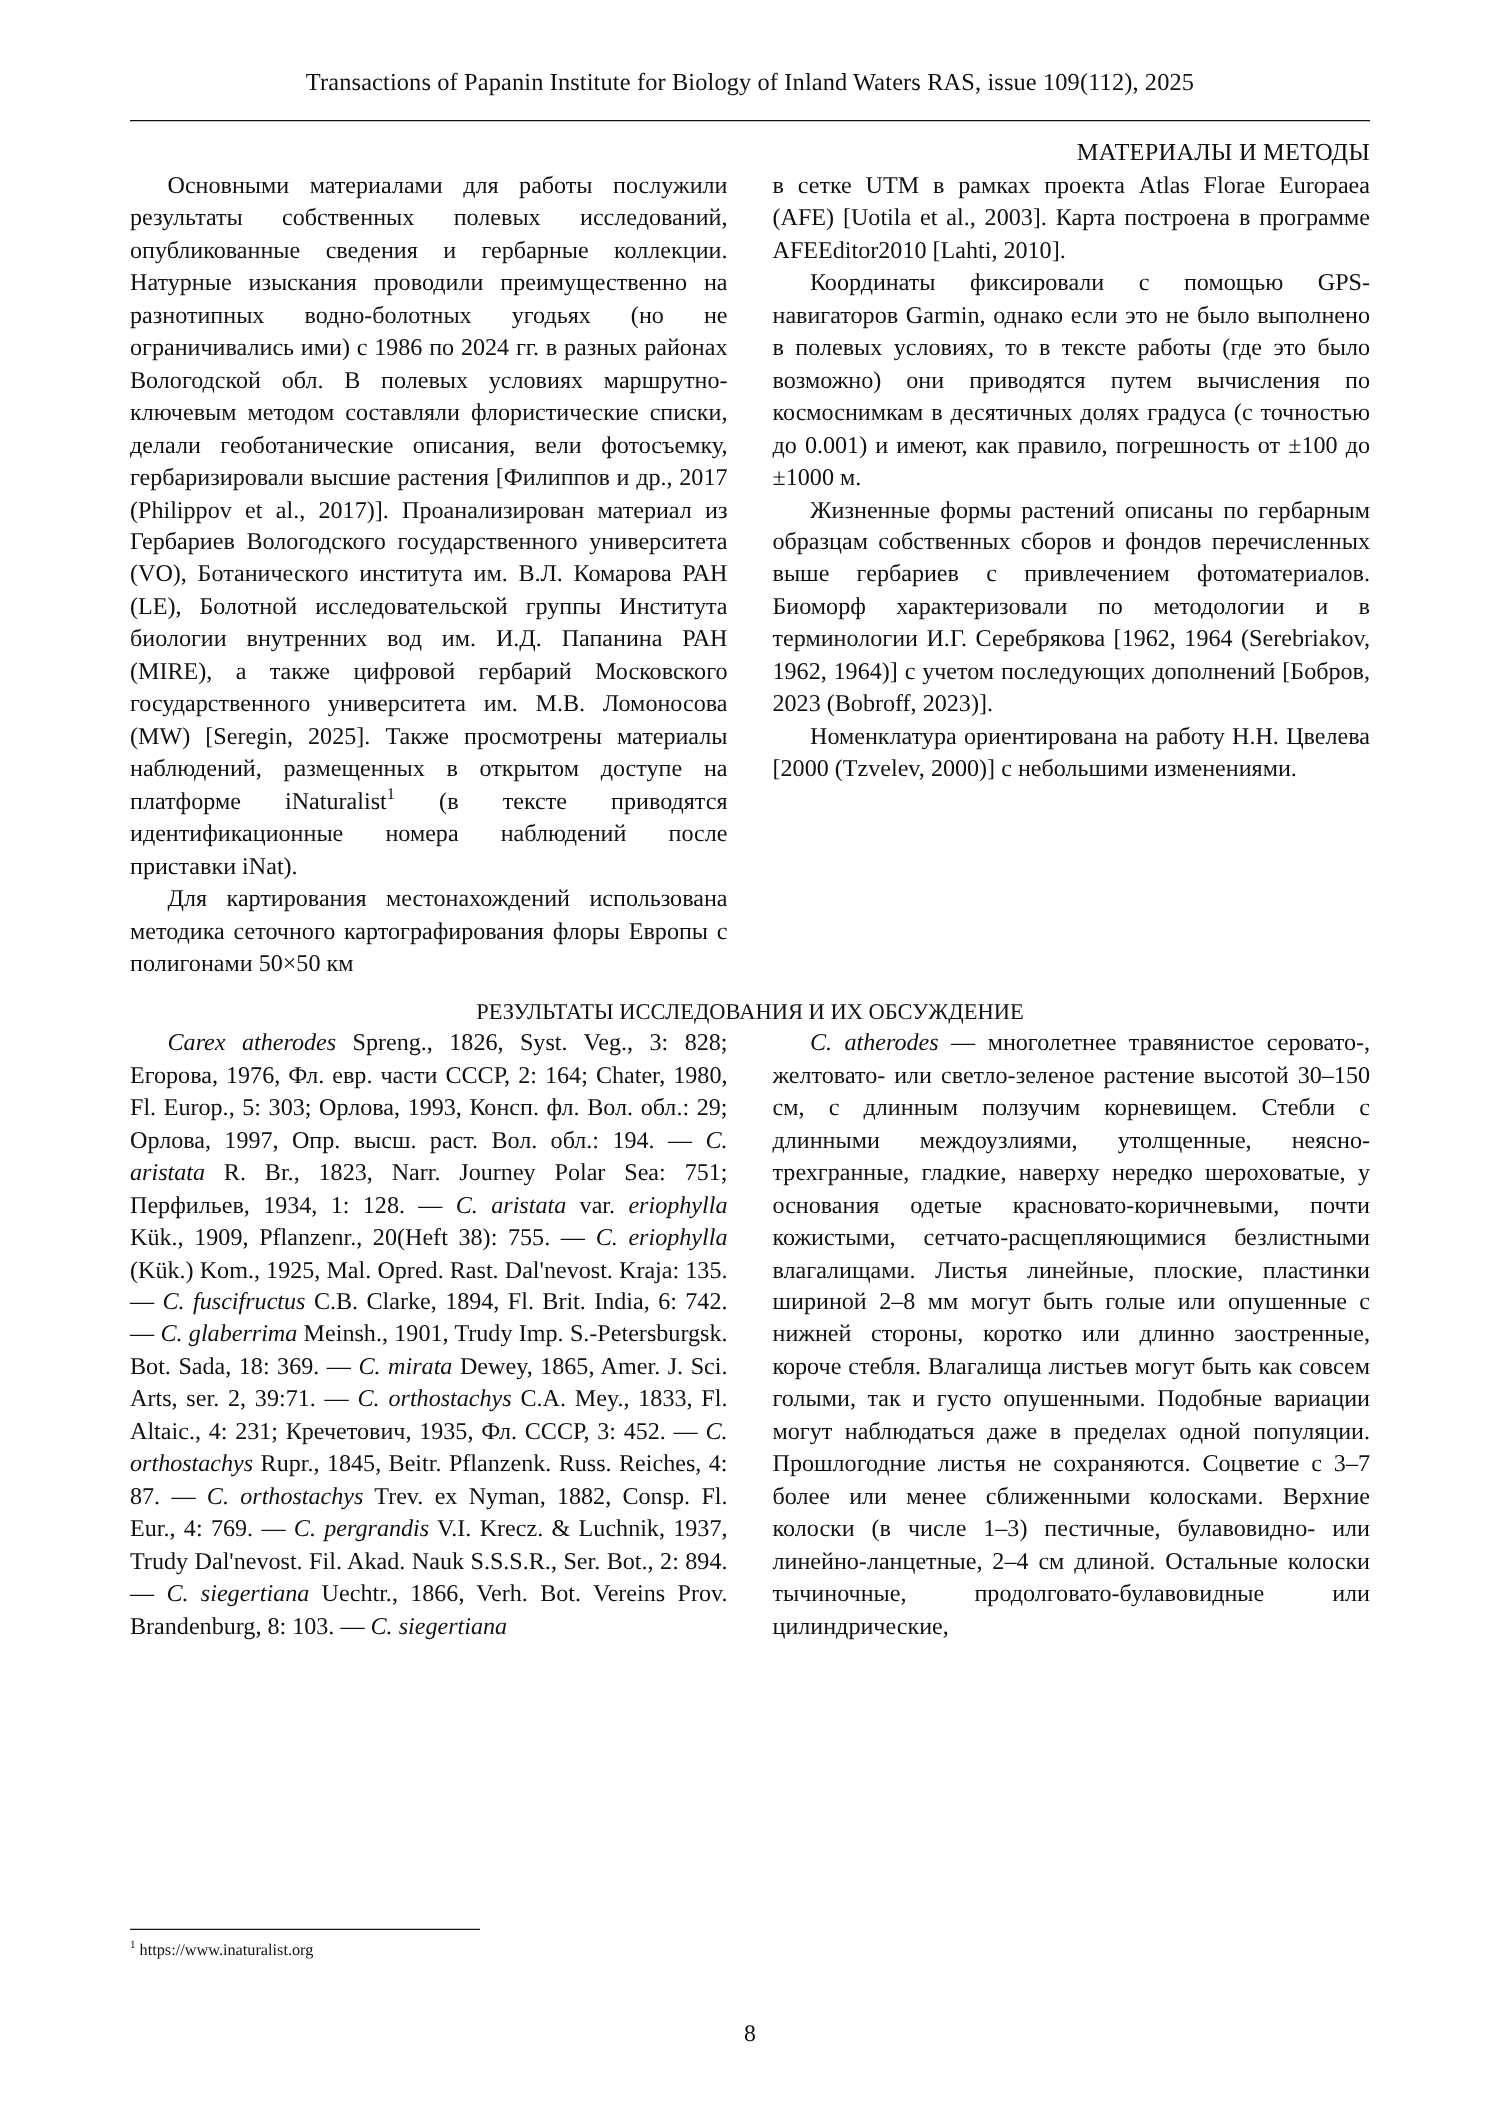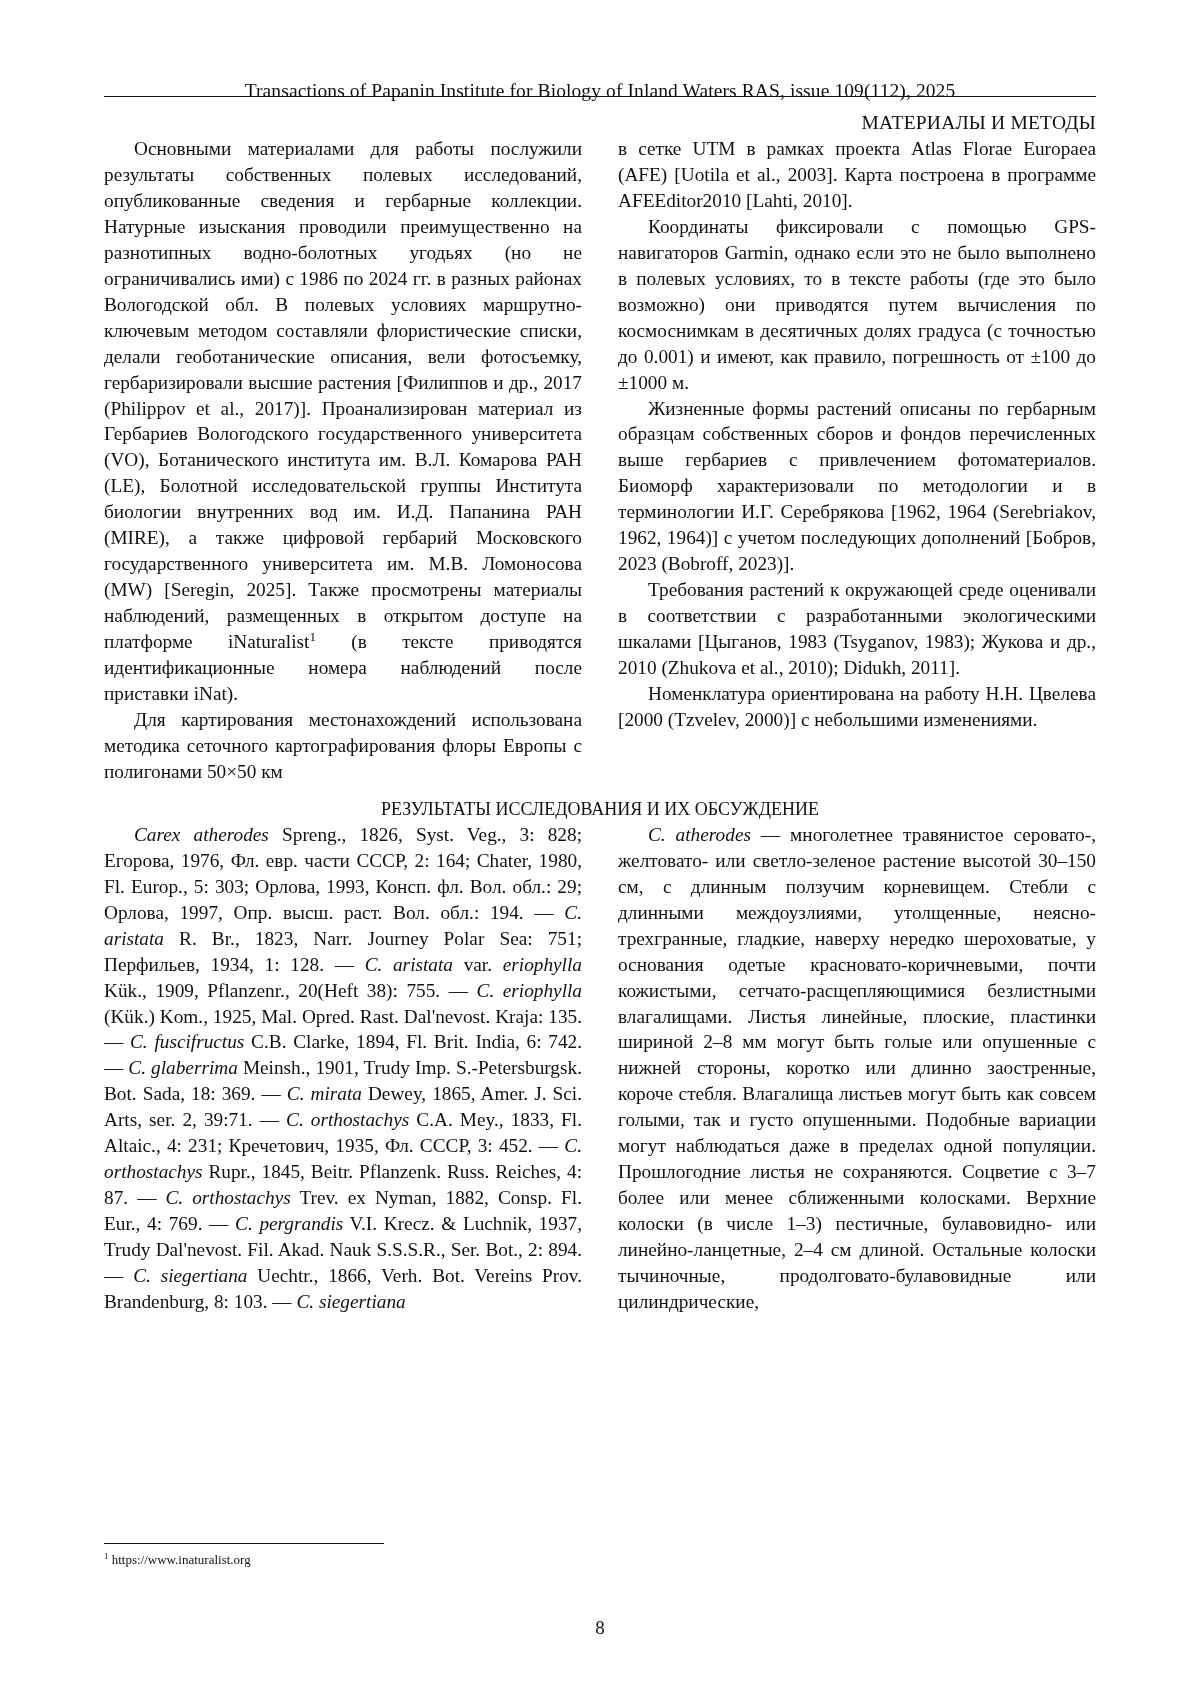--- a/index.html
+++ b/index.html
@@ -16,21 +16,21 @@
   }
   .page {
     position: relative;
     width: 1200px;
     height: 1697px;
     box-sizing: border-box;
     padding: 0;
   }
   .running-head {
     position: absolute;
-    top: 80px;
+    top: 56px;
     left: 104px;
     width: 992px;
     text-align: center;
     font-size: 19.5px;
     letter-spacing: 0.1px;
   }
   .head-rule {
     position: absolute;
     top: 96px;
     left: 104px;
@@ -118,21 +118,20 @@
 
     <div class="cols">
       <div class="col">
         <p class="indent"><span>Основными материалами для работы послужили результаты собственных полевых исследований, опубликованные сведения и гербарные коллекции. Натурные изыскания проводили преимущественно на разнотипных водно-болотных угодьях (но не ограничивались ими) с 1986 по 2024 гг. в разных районах Вологодской обл. В полевых условиях маршрутно-ключевым методом составляли флористические списки, делали геоботанические описания, вели фотосъемку, гербаризировали высшие растения [Филиппов и др., 2017 (Philippov et al., 2017)]. Проанализирован материал из Гербариев Вологодского государственного университета (VO), Ботанического института им. В.Л. Комарова РАН (LE), Болотной исследовательской группы Института биологии внутренних вод им. И.Д. Папанина РАН (MIRE), а также цифровой гербарий Московского государственного университета им. М.В. Ломоносова (MW) [Seregin, 2025]. Также просмотрены материалы наблюдений, размещенных в открытом доступе на платформе iNaturalist</span><sup>1</sup><span> (в тексте приводятся идентификационные номера наблюдений после приставки iNat).</span></p>
         <p class="indent">Для картирования местонахождений использована методика сеточного картографирования флоры Европы с полигонами 50×50 км</p>
       </div>
       <div class="col">
         <p>в сетке UTM в рамках проекта Atlas Florae Europaea (AFE) [Uotila et al., 2003]. Карта построена в программе AFEEditor2010 [Lahti, 2010].</p>
         <p class="indent">Координаты фиксировали с помощью GPS-навигаторов Garmin, однако если это не было выполнено в полевых условиях, то в тексте работы (где это было возможно) они приводятся путем вычисления по космоснимкам в десятичных долях градуса (с точностью до 0.001) и имеют, как правило, погрешность от ±100 до ±1000 м.</p>
         <p class="indent">Жизненные формы растений описаны по гербарным образцам собственных сборов и фондов перечисленных выше гербариев с привлечением фотоматериалов. Биоморф характеризовали по методологии и в терминологии И.Г. Серебрякова [1962, 1964 (Serebriakov, 1962, 1964)] с учетом последующих дополнений [Бобров, 2023 (Bobroff, 2023)].</p>
-        <p class="indent">Требования растений к окружающей среде оценивали в соответствии с разработанными экологическими шкалами [Цыганов, 1983 (Tsyganov, 1983); Жукова и др., 2010 (Zhukova et al., 2010); Didukh, 2011].</p>
         <p class="indent">Номенклатура ориентирована на работу Н.Н. Цвелева [2000 (Tzvelev, 2000)] с небольшими изменениями.</p>
       </div>
     </div>
 
     <div class="results-title">РЕЗУЛЬТАТЫ ИССЛЕДОВАНИЯ И ИХ ОБСУЖДЕНИЕ</div>
 
     <div class="cols">
       <div class="col">
         <p class="indent">
           <span class="sp-name">Carex atherodes</span><span> Spreng., 1826, Syst. Veg., 3: 828; Егорова, 1976, Фл. евр. части СССР, 2: 164; Chater, 1980, Fl. Europ., 5: 303; Орлова, 1993, Консп. фл. Вол. обл.: 29; Орлова, 1997, Опр. высш. раст. Вол. обл.: 194. — </span><span class="it">C. aristata</span><span> R. Br., 1823, Narr. Journey Polar Sea: 751; Перфильев, 1934, 1: 128. — </span><span class="it">C. aristata</span><span> var. </span><span class="it">eriophylla</span><span> Kük., 1909, Pflanzenr., 20(Heft 38): 755. — </span><span class="it">C. eriophylla</span><span> (Kük.) Kom., 1925, Mal. Opred. Rast. Dal'nevost. Kraja: 135. — </span><span class="it">C. fuscifructus</span><span> C.B. Clarke, 1894, Fl. Brit. India, 6: 742. — </span><span class="it">C. glaberrima</span><span> Meinsh., 1901, Trudy Imp. S.-Petersburgsk. Bot. Sada, 18: 369. — </span><span class="it">C. mirata</span><span> Dewey, 1865, Amer. J. Sci. Arts, ser. 2, 39:71. — </span><span class="it">C. orthostachys</span><span> C.A. Mey., 1833, Fl. Altaic., 4: 231; Кречетович, 1935, Фл. СССР, 3: 452. — </span><span class="it">C. orthostachys</span><span> Rupr., 1845, Beitr. Pflanzenk. Russ. Reiches, 4: 87. — </span><span class="it">C. orthostachys</span><span> Trev. ex Nyman, 1882, Consp. Fl. Eur., 4: 769. — </span><span class="it">C. pergrandis</span><span> V.I. Krecz. &amp; Luchnik, 1937, Trudy Dal'nevost. Fil. Akad. Nauk S.S.S.R., Ser. Bot., 2: 894. — </span><span class="it">C. siegertiana</span><span> Uechtr., 1866, Verh. Bot. Vereins Prov. Brandenburg, 8: 103. — </span><span class="it">C. siegertiana</span>

